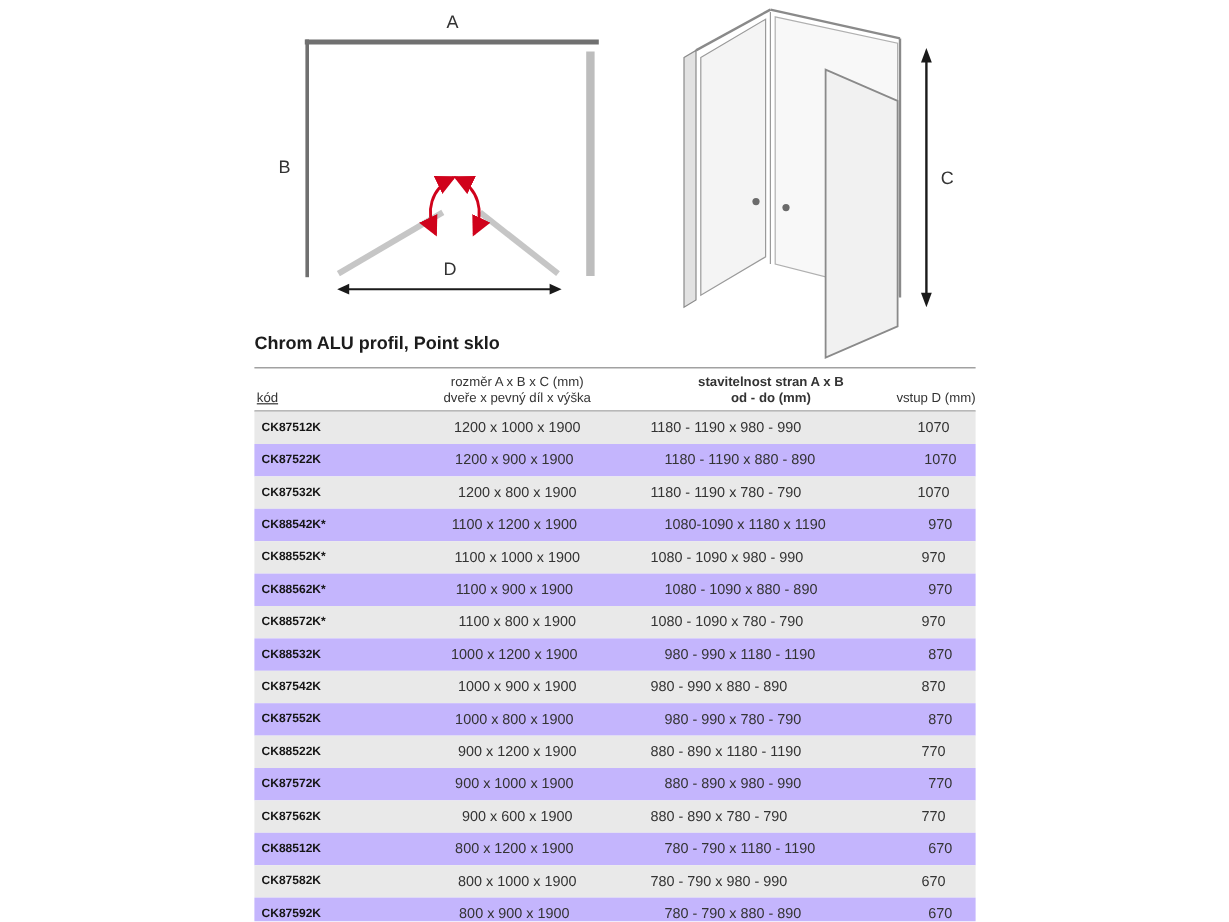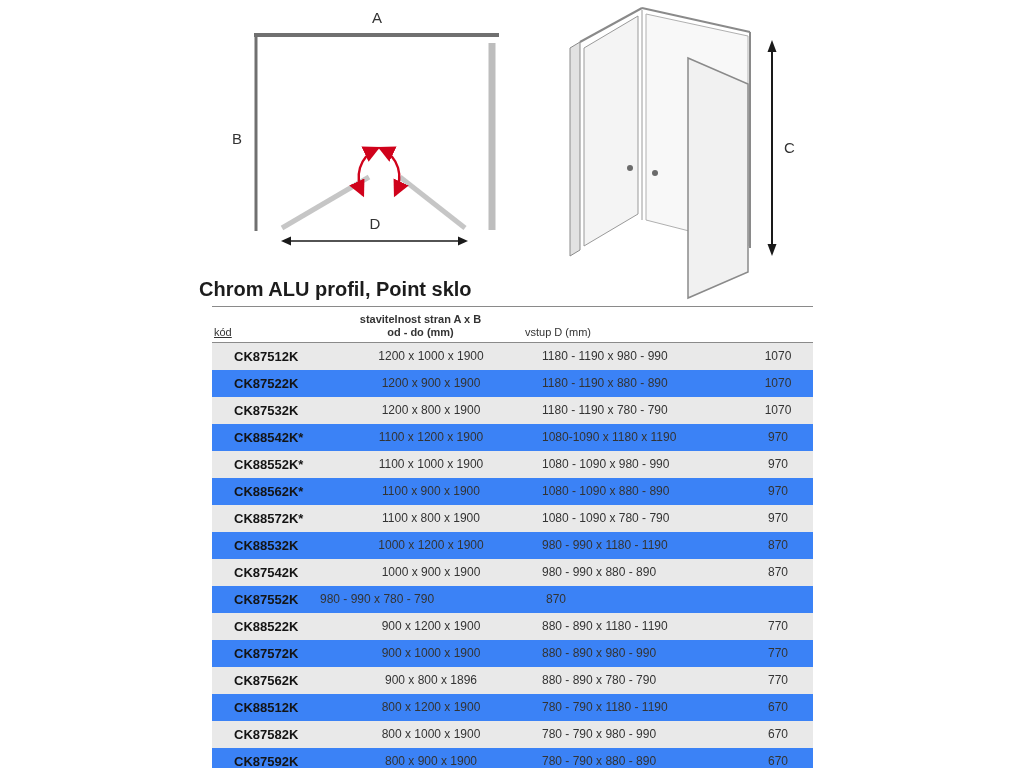--- a/index.html
+++ b/index.html
@@ -8,42 +8,42 @@
   .canvas {
     position:relative; width:1024px; height:768px;
     background:#ffffff; overflow:hidden;
   }
   svg { position:absolute; }
   .dim-label {
     font-family:"Liberation Sans", sans-serif;
     font-size:15px; fill:#333333;
   }
   .page-title {
-    position:absolute; left:199px; top:278px;
-    font-size:20px; font-weight:700; color:#1c1c1c;text-align:center;
+    position:absolute; left:212px; top:278px;
+    font-size:15px; font-weight:700; color:#1c1c1c;text-align:center;
   }
   .spec-table {
     position:absolute; left:212px; top:306px; width:601px;
     font-size:12px; color:#333333;
   }
   .thead {
     display:flex; align-items:flex-end;
     border-top:1px solid #8a8a8a; border-bottom:1px solid #8a8a8a;
     padding:4px 0 3px 0; min-height:37px;
     font-size:11px; color:#333333; line-height:13px;
   }
   .th { display:flex; flex-direction:column; justify-content:flex-end; }
   .th.c1 { width:108px; text-align:left; padding-left:2px;text-decoration:underline; }
   .th.c2 { width:222px; text-align:center; }
   .th.c3 { width:201px; text-align:center;font-weight:bold; }
   .th.c4 { width:70px;  text-align:right; }
   .row { display:flex; height:27px; line-height:27px; }
   .row.odd  { background:#e9e9e9; }
-  .row.even { background:#3b82f6; }
-  .cell.c1 { width:108px; padding-left:22px; font-weight:700; color:#141414; font-size:13px; }
+  .row.even { background:#c4b5fd;gap:32px; }
+  .cell.c1 { width:108px; padding-left:6px; font-weight:700; color:#141414; font-size:10px; }
   .cell.c2 { width:222px; text-align:center; }
   .cell.c3 { width:201px; text-align:left; }
   .cell.c4 { width:70px;  text-align:center; }
 </style>
 </head>
 <body>
 
 <div class="canvas">
 
   <svg style="left:225px; top:8px;" width="285" height="252" viewBox="0 0 285 252">
@@ -102,20 +102,24 @@
     <text class="dim-label" x="226" y="153">C</text>
   </svg>
 
   <div class="page-title">Chrom ALU profil, Point sklo</div>
 
   <div class="spec-table">
     <div class="thead">
       <div class="th c1">
         <span>kód</span>
       </div>
+      <div class="th c2">
+        <span>rozměr A x B x C (mm)</span>
+        <span>dveře x pevný díl x výška</span>
+      </div>
       <div class="th c3">
         <span>stavitelnost stran A x B</span>
         <span>od - do (mm)</span>
       </div>
       <div class="th c4">
         <span>vstup D (mm)</span>
       </div>
     </div>
     <div class="tbody">
         <div class="row odd">
@@ -167,38 +171,39 @@
     <div class="cell c4">870</div>
   </div>
         <div class="row odd">
     <div class="cell c1">CK87542K</div>
     <div class="cell c2">1000 x 900 x 1900</div>
     <div class="cell c3">980 - 990 x 880 - 890</div>
     <div class="cell c4">870</div>
   </div>
         <div class="row even">
     <div class="cell c1">CK87552K</div>
+    <div class="cell c2">1000 x 800 x 1900</div>
     <div class="cell c3">980 - 990 x 780 - 790</div>
     <div class="cell c4">870</div>
   </div>
         <div class="row odd">
     <div class="cell c1">CK88522K</div>
     <div class="cell c2">900 x 1200 x 1900</div>
     <div class="cell c3">880 - 890 x 1180 - 1190</div>
     <div class="cell c4">770</div>
   </div>
         <div class="row even">
     <div class="cell c1">CK87572K</div>
     <div class="cell c2">900 x 1000 x 1900</div>
     <div class="cell c3">880 - 890 x 980 - 990</div>
     <div class="cell c4">770</div>
   </div>
         <div class="row odd">
     <div class="cell c1">CK87562K</div>
-    <div class="cell c2">900 x 800 x 1896</div>
+    <div class="cell c2">900 x 600 x 1900</div>
     <div class="cell c3">880 - 890 x 780 - 790</div>
     <div class="cell c4">770</div>
   </div>
         <div class="row even">
     <div class="cell c1">CK88512K</div>
     <div class="cell c2">800 x 1200 x 1900</div>
     <div class="cell c3">780 - 790 x 1180 - 1190</div>
     <div class="cell c4">670</div>
   </div>
         <div class="row odd">

